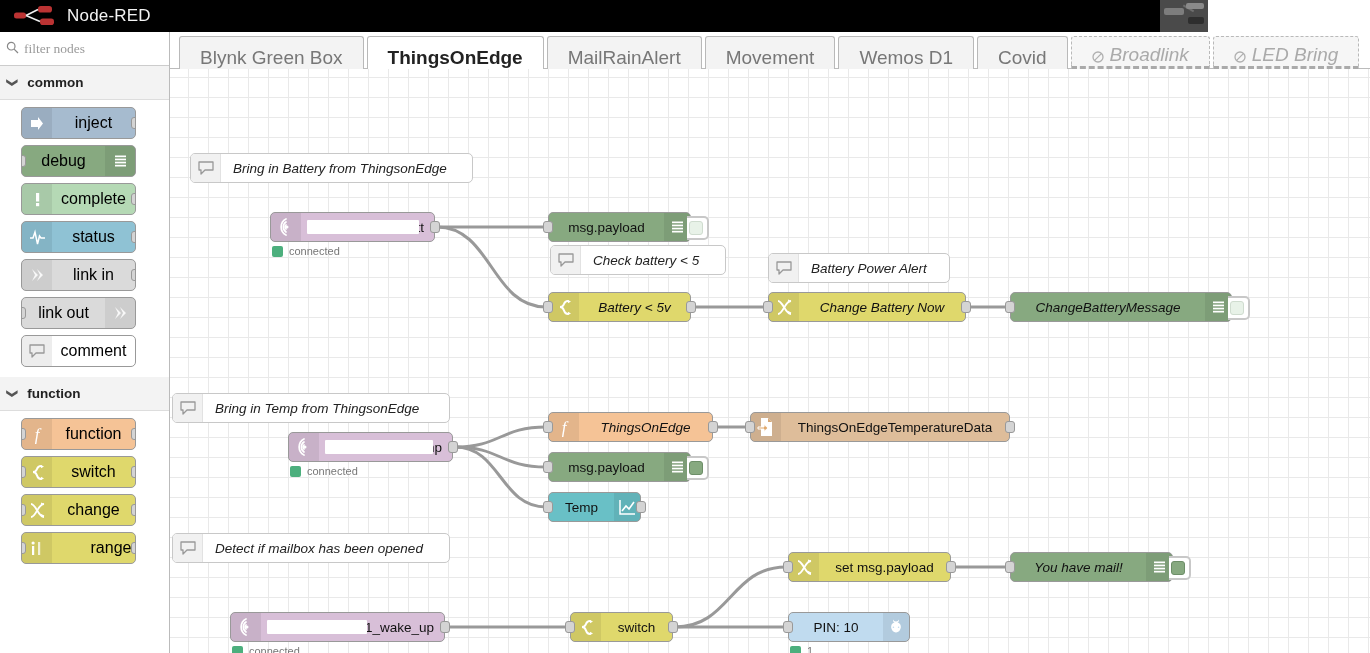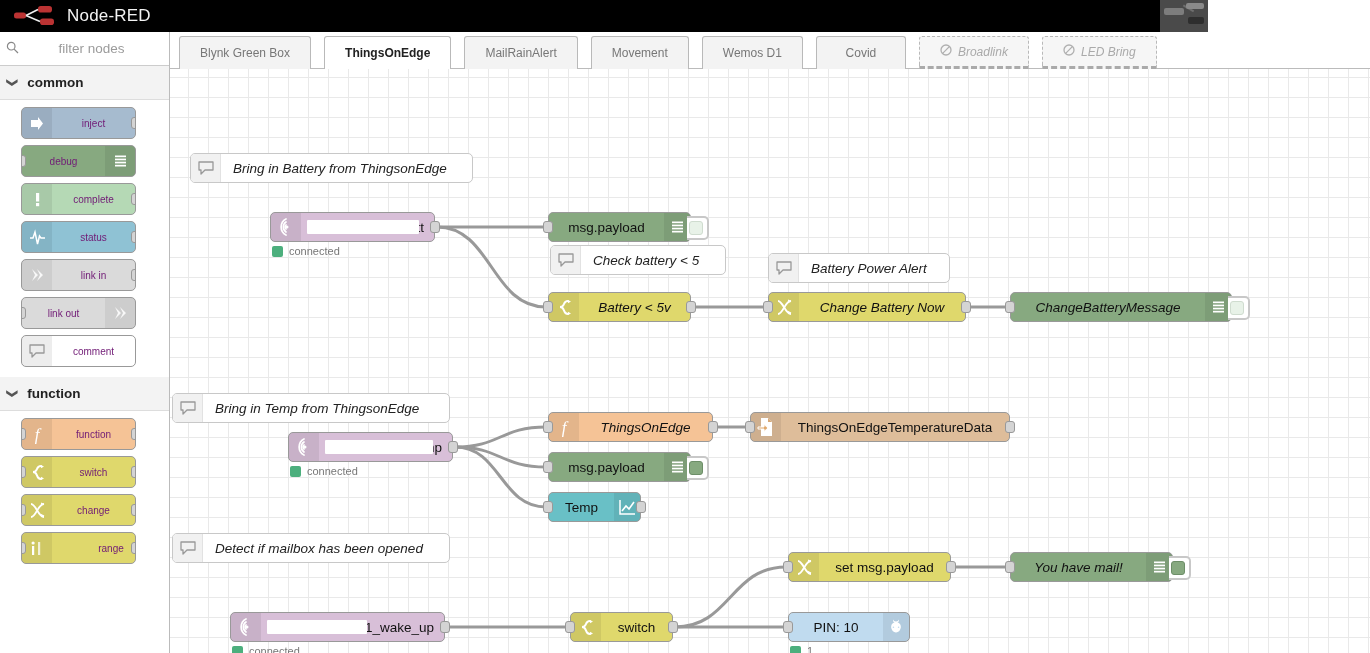--- a/index.html
+++ b/index.html
@@ -32,40 +32,40 @@
   #palette {
     position:absolute; left:0; top:32px; width:170px; height:621px;
     background:#fff; border-right:1px solid #bbb; overflow:hidden;
   }
   #palette-search {
     height:34px; border-bottom:1px solid #ccc; display:flex; align-items:center;
     padding:0 6px; gap:5px; background:#fff;
   }
   #palette-search .magnifier { flex:0 0 auto; }
   #palette-search input {
-    border:0; outline:0; font-family:Liberation Sans, sans-serif; font-size:13.5px;
-    color:#737373; width:135px; background:transparent;text-align:center;
+    border:0; outline:0; font-family:Liberation Serif, serif; font-size:13.5px;
+    color:#737373; width:135px; background:transparent;
   }
   #palette-search input::placeholder { color:#9b9b9b; }
 
   .cat-header {
     height:34px; background:#f3f3f3; border-bottom:1px solid #ddd;
     display:flex; align-items:center; padding-left:8px; gap:10px;
     font-weight:bold; font-size:13.5px; color:#222;
   }
   .chevron { color:#555; font-size:11px; line-height:1; transform:translateY(-1px); }
   .cat-body { padding:7px 0 4px 0; background:#fff; }
 
   .pal-node {
     position:relative; width:115px; margin:0 auto 6px 21px; height:32px;
     border:1px solid #999; border-radius:5px;
     display:flex; align-items:center; overflow:hidden;
   }
   .pal-node .pn-label {
-    flex:1; text-align:center; font-size:10px; color:#701a75; white-space:nowrap;
+    flex:1; text-align:center; font-size:16px; color:#000000; white-space:nowrap;
   }
   .pal-node .pn-icon {
     width:30px; height:100%; display:flex; align-items:center; justify-content:center;
     background:rgba(0,0,0,0.07);
   }
   .pal-node .pn-icon.right { order:3; }
   .port {
     position:absolute; width:10px; height:12px; background:#d4d4d4;
     border:1px solid #999; border-radius:3px; top:9px;
   }
@@ -73,25 +73,25 @@
   .port.in  { left:-6px; }
 
   
   #workspace { position:absolute; left:170px; top:32px; width:1200px; height:621px; background:#fff; }
 
   #tabbar {
     position:relative; height:37px; background:#fff; border-bottom:1px solid #bbb;
     display:flex; align-items:flex-end; padding-left:9px;
   }
   .tab {
-    height:33px; min-width:90px; padding:0 20px; margin-right:13px;
+    height:33px; min-width:90px; padding:0 20px; margin-right:3px;
     border:1px solid #b9b9b9; border-bottom:none;
     border-radius:3px 3px 0 0; background:#f3f3f3; color:#777;
-    display:flex; align-items:center; justify-content:center;
-    font-size:12px; white-space:nowrap; position:relative; top:1px;
+    display:flex; align-items:flex-end; justify-content:center;
+    font-size:19px; white-space:nowrap; position:relative; top:1px;
   }
   .tab.active { background:#fff; color:#222; font-weight:bold; border-color:#b9b9b9; }
   .tab.disabled {
     border-style:dashed; color:#aaa; font-style:italic; background:#f6f6f6;
     gap:6px;
   }
   .ban { font-style:normal; font-size:13px; color:#b0b0b0; }
 
   #canvas {
     position:relative; width:1200px; height:584px; overflow:hidden;

